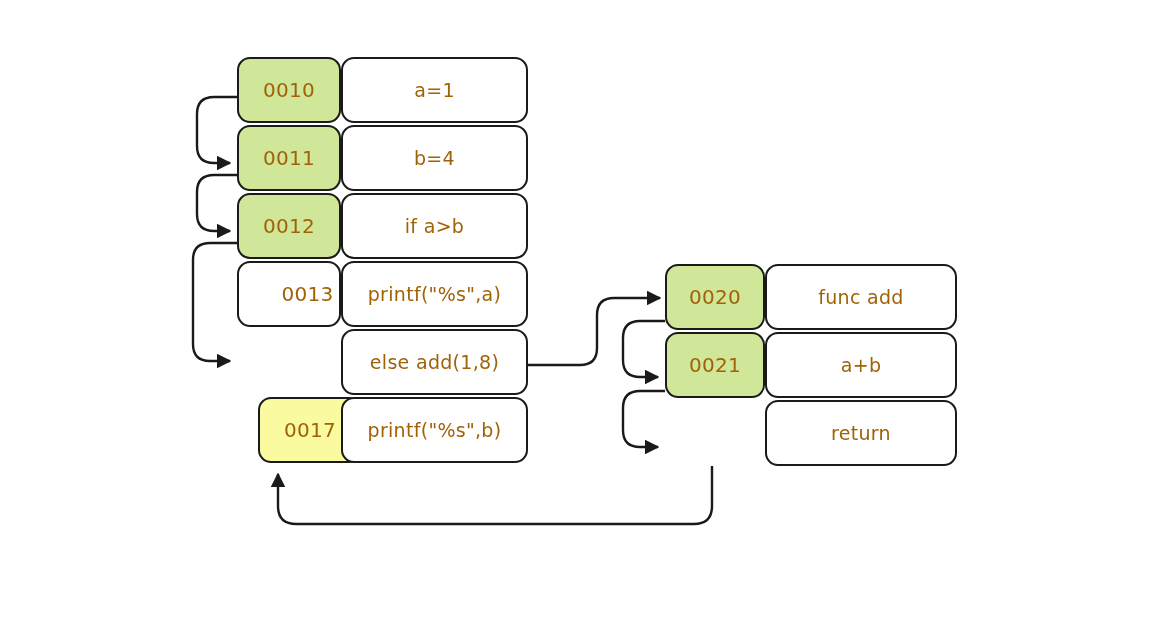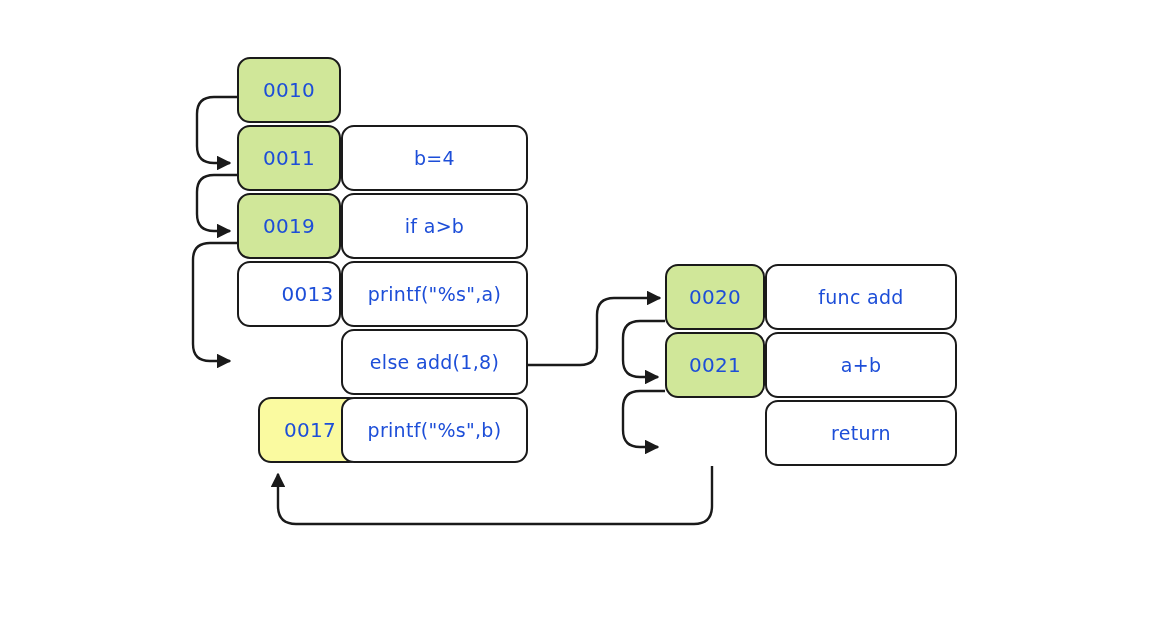--- a/index.html
+++ b/index.html
@@ -15,21 +15,21 @@
     height:66px;
     box-sizing:border-box;
     border:2.2px solid var(--stroke,#1a1a1a);
     border-radius:13px;
     background:#ffffff;
     display:flex;
     align-items:center;
     justify-content:center;
     font-size:19px;
     letter-spacing:0.3px;
-    color:#1d4ed8;
+    color:#a16207;
     white-space:nowrap;
   }
   .addr{width:104px;font-size:20px;}
   .addr[data-fill="green"]{background:var(--green,#d0e799);}
   .addr[data-fill="yellow"]{background:var(--yellow,#fafaa0);margin-left:21px;}
   .addr[data-fill="white"]{background:#ffffff;padding-left:37px;}
   .stmt{width:187px;}
   .stmt-r{width:192px;}
   svg.arrows{
     position:absolute;left:0;top:0;width:1174px;height:634px;
@@ -41,24 +41,25 @@
     stroke-width:2.4px;
   }
 </style>
 </head>
 <body>
 
 <div id="stage">
 
   <div class="box addr" style="left:237px;top:57px" data-fill="green">0010</div>
   <div class="box addr" style="left:237px;top:125px" data-fill="green">0011</div>
-  <div class="box addr" style="left:237px;top:193px" data-fill="green">0019</div>
+  <div class="box addr" style="left:237px;top:193px" data-fill="green">0012</div>
   <div class="box addr" style="left:237px;top:261px" data-fill="white">0013</div>
   <div class="box addr" style="left:237px;top:397px" data-fill="yellow">0017</div>
 
+  <div class="box stmt" style="left:341px;top:57px">a=1</div>
   <div class="box stmt" style="left:341px;top:125px">b=4</div>
   <div class="box stmt" style="left:341px;top:193px">if a&gt;b</div>
   <div class="box stmt" style="left:341px;top:261px">printf("%s",a)</div>
   <div class="box stmt" style="left:341px;top:329px">else add(1,8)</div>
   <div class="box stmt" style="left:341px;top:397px">printf("%s",b)</div>
 
   <div class="box addr" style="left:665px;top:264px;width:100px" data-fill="green">0020</div>
   <div class="box addr" style="left:665px;top:332px;width:100px" data-fill="green">0021</div>
 
   <div class="box stmt-r" style="left:765px;top:264px">func add</div>

